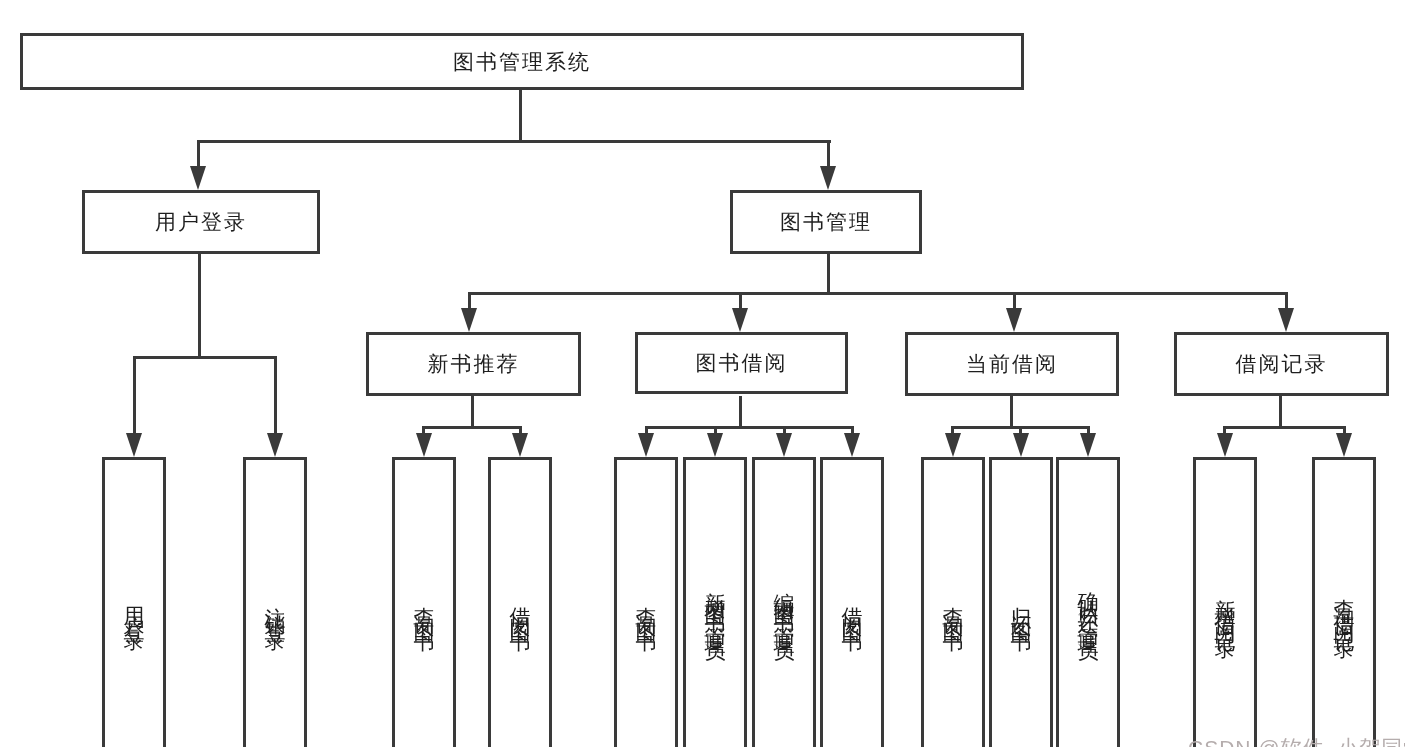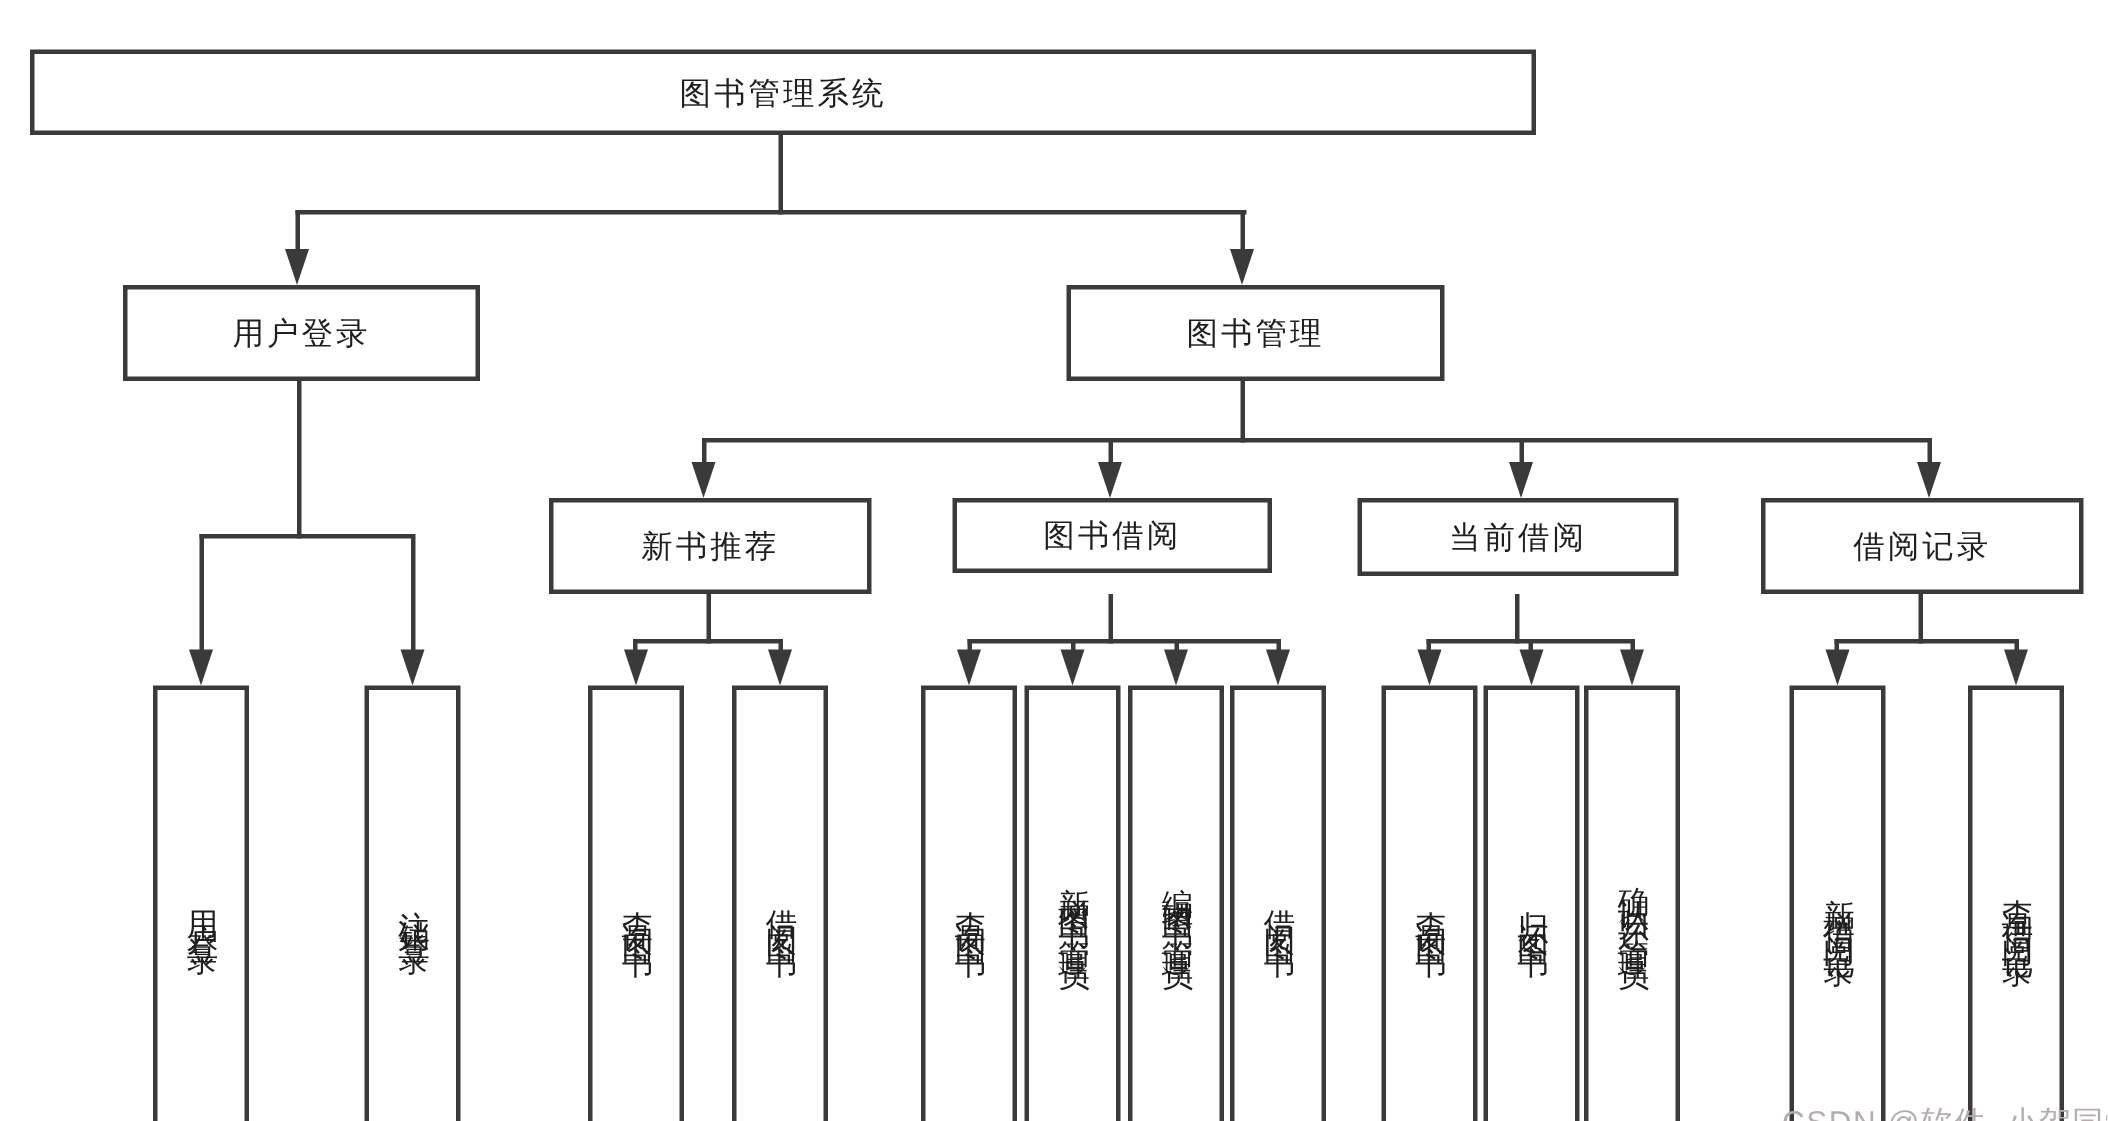--- a/index.html
+++ b/index.html
@@ -66,21 +66,21 @@
     <div class="seg h" style="left:197px;top:120px;width:634px;"></div>
     <div class="seg v" style="left:197px;top:120px;height:30px;"></div>
     <div class="arrowhead" style="left:190px;top:146px;"></div>
     <div class="seg v" style="left:827px;top:120px;height:30px;"></div>
     <div class="arrowhead" style="left:820px;top:146px;"></div>
   </div>
 
   <div class="node hnode" style="left:82px;top:170px;width:238px;height:64px;">
     <span>用户登录</span>
   </div>
-  <div class="node hnode" style="left:711px;top:170px;width:252px;height:64px;">
+  <div class="node hnode" style="left:730px;top:170px;width:192px;height:64px;">
     <span>图书管理</span>
   </div>
 
   <div>
     <div class="seg v" style="left:198px;top:234px;height:105px;"></div>
     <div class="seg h" style="left:133px;top:336px;width:143px;"></div>
     <div class="seg v" style="left:133px;top:336px;height:80px;"></div>
     <div class="arrowhead" style="left:126px;top:413px;"></div>
     <div class="seg v" style="left:274px;top:336px;height:80px;"></div>
     <div class="arrowhead" style="left:267px;top:413px;"></div>
@@ -95,24 +95,24 @@
     <div class="arrowhead" style="left:732px;top:288px;"></div>
     <div class="seg v" style="left:1013px;top:272px;height:20px;"></div>
     <div class="arrowhead" style="left:1006px;top:288px;"></div>
     <div class="seg v" style="left:1285px;top:272px;height:20px;"></div>
     <div class="arrowhead" style="left:1278px;top:288px;"></div>
   </div>
 
   <div class="node hnode" style="left:366px;top:312px;width:215px;height:64px;">
     <span>新书推荐</span>
   </div>
-  <div class="node hnode" style="left:635px;top:312px;width:213px;height:50px;">
+  <div class="node hnode" style="left:635px;top:312px;width:213px;height:62px;">
     <span>图书借阅</span>
   </div>
-  <div class="node hnode" style="left:905px;top:312px;width:214px;height:52px;">
+  <div class="node hnode" style="left:905px;top:312px;width:214px;height:64px;">
     <span>当前借阅</span>
   </div>
   <div class="node hnode" style="left:1174px;top:312px;width:215px;height:64px;">
     <span>借阅记录</span>
   </div>
 
   <div>
     <div class="seg v" style="left:471px;top:376px;height:33px;"></div>
     <div class="seg h" style="left:422px;top:406px;width:100px;"></div>
     <div class="seg v" style="left:422px;top:406px;height:12px;"></div>

